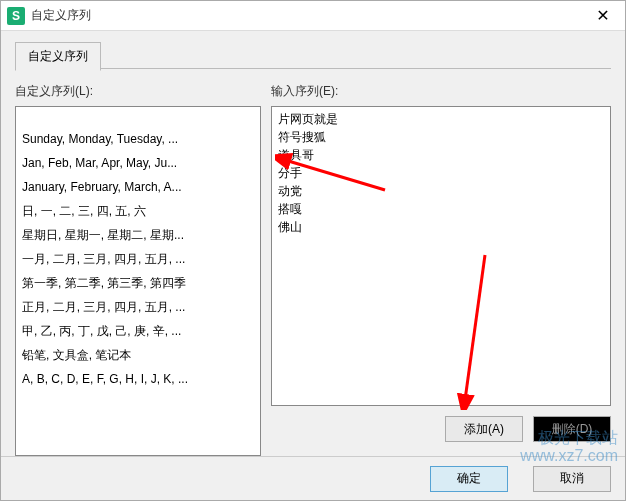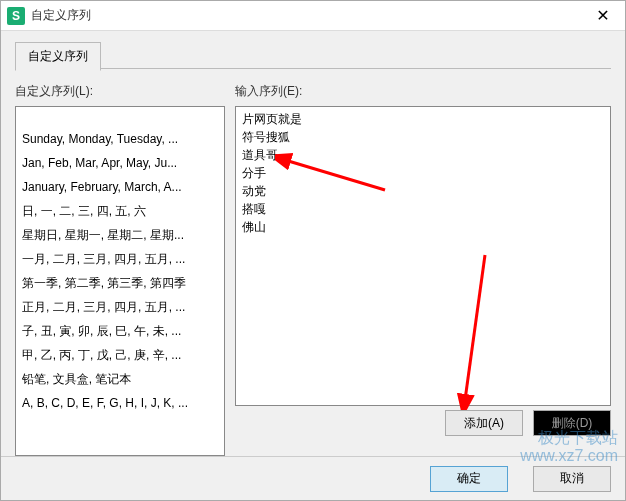--- a/index.html
+++ b/index.html
@@ -61,21 +61,21 @@
   top: 1px;
   font-size: 12px;
 }
 .tab-line { border-bottom: 1px solid #bbb; margin-top: -1px; }
 .panel {
   flex: 1;
   padding: 14px 0 0 0;
   display: flex;
   gap: 10px;
 }
-.col-left { width: 210px; display: flex; flex-direction: column; }
+.col-left { width: 246px; display: flex; flex-direction: column; }
 .col-right { flex: 1; display: flex; flex-direction: column; }
 .label { margin-bottom: 6px; font-size: 12px; color: #333; }
 .listbox {
   flex: 1;
   height: 300px;
   border: 1px solid #888;
   background: #fff;
   overflow-y: auto;
   overflow-x: hidden;
   padding: 20px 0;
@@ -97,21 +97,21 @@
   line-height: 18px;
   white-space: pre-line;
   overflow-y: auto;
   resize: none;
   font-family: Liberation Mono, monospace;
 }
 .action-row {
   display: flex;
   justify-content: flex-end;
   gap: 10px;
-  margin-top: 4px;
+  margin-top: 10px;
 }
 .btn {
   min-width: 78px;
   height: 26px;
   border: 1px solid #aaa;
   background: #e9e9e9;
   font-size: 12px;
   display: inline-flex;
   align-items: center;
   justify-content: center;
@@ -170,21 +170,20 @@
         <div class="label">自定义序列(L):</div>
         <div class="listbox" id="leftList">
             <div class="listbox-item">Sunday, Monday, Tuesday, ...</div>
             <div class="listbox-item">Jan, Feb, Mar, Apr, May, Ju...</div>
             <div class="listbox-item">January, February, March, A...</div>
             <div class="listbox-item">日, 一, 二, 三, 四, 五, 六</div>
             <div class="listbox-item">星期日, 星期一, 星期二, 星期...</div>
             <div class="listbox-item">一月, 二月, 三月, 四月, 五月, ...</div>
             <div class="listbox-item">第一季, 第二季, 第三季, 第四季</div>
             <div class="listbox-item">正月, 二月, 三月, 四月, 五月, ...</div>
-            <div class="listbox-item">子, 丑, 寅, 卯, 辰, 巳, 午, 未, ...</div>
             <div class="listbox-item">甲, 乙, 丙, 丁, 戊, 己, 庚, 辛, ...</div>
             <div class="listbox-item">铅笔, 文具盒, 笔记本</div>
             <div class="listbox-item">A, B, C, D, E, F, G, H, I, J, K, ...</div>
           </div>
       </div>
       <div class="col-right">
         <div class="label">输入序列(E):</div>
         <div class="textarea">片网页就是
 符号搜狐
 道具哥

